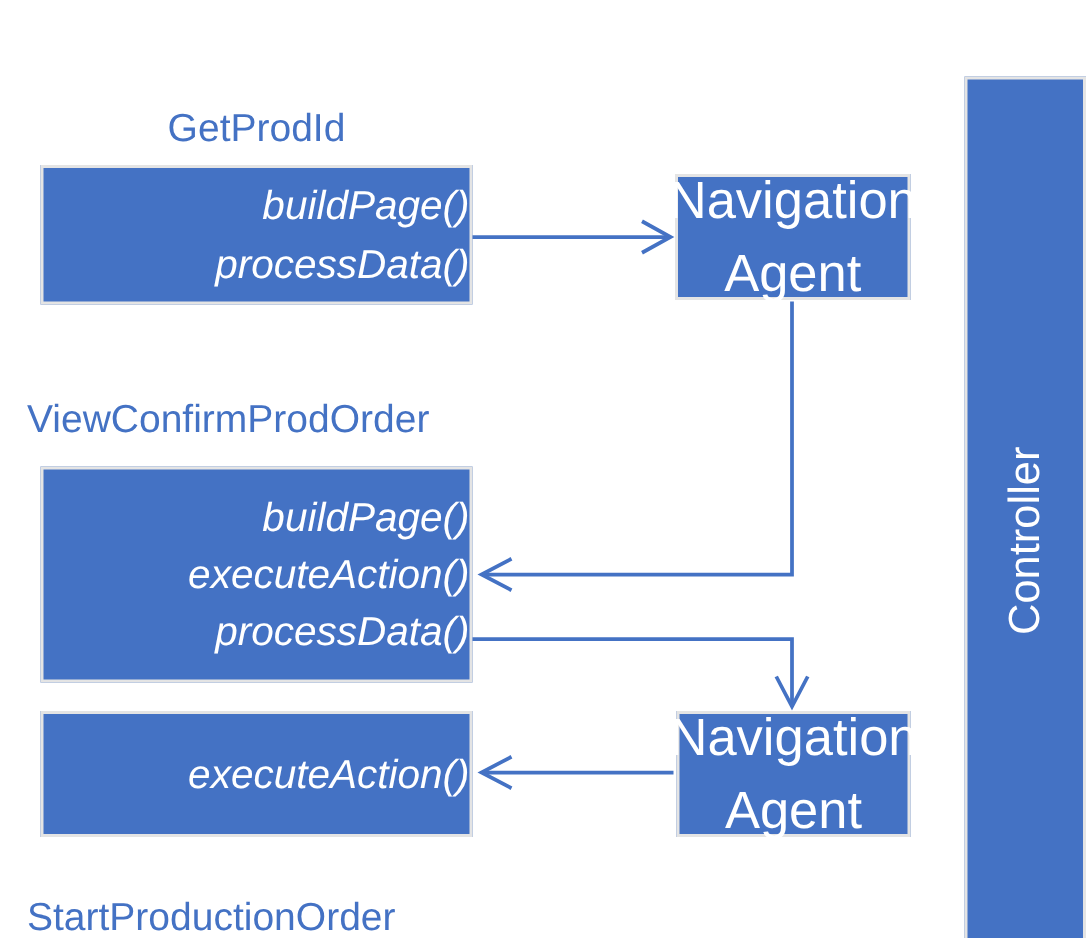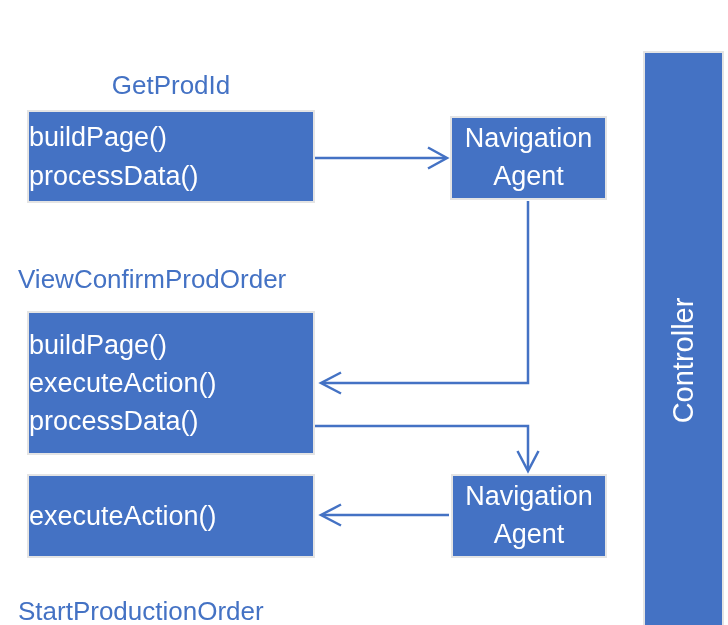--- a/index.html
+++ b/index.html
@@ -25,35 +25,36 @@
     font-size: 26px;
     white-space: nowrap;
   }
   .method-box {
     position: absolute;
     background: var(--primary);
     border: 2px solid var(--box-border);
     color: var(--box-text);
     display: flex;
     flex-direction: column;
-    align-items: flex-start;
+    align-items: flex-end;
     justify-content: center;
     font-size: 27px;
     line-height: 1.42;
     text-align: center;
+    font-style: italic;
   }
   .agent-box {
     position: absolute;
     background: var(--primary);
     border: 2px solid var(--box-border);
     color: var(--box-text);
     display: flex;
     align-items: center;
     justify-content: center;
-    font-size: 27px;
+    font-size: 35px;
     line-height: 1.4;
     text-align: center;
     padding: 0 14px;
   }
   .controller-bar {
     position: absolute;
     left: 643px;
     top: 3px;
     width: 81px;
     height: 619px;

